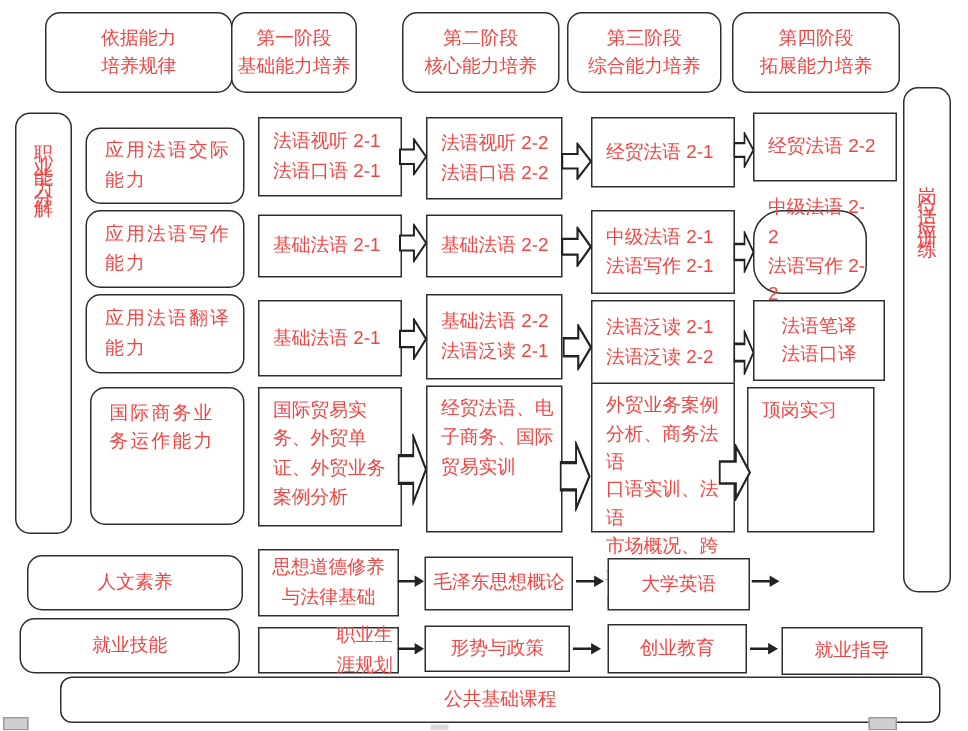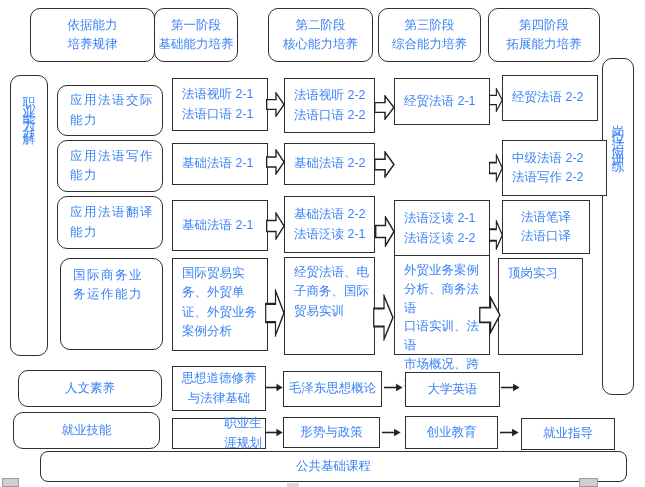--- a/index.html
+++ b/index.html
@@ -1,18 +1,18 @@
 <!DOCTYPE html>
 <html><head>
 <meta charset="utf-8">
 <style>
   html,body{margin:0;padding:0;background:#ffffff;}
   #canvas{
     position:relative;width:645px;height:487px;background:#ffffff;overflow:hidden;
-    font-family:"Liberation Sans","DejaVu Sans",sans-serif;color:#3b82f6;
+    font-family:"Liberation Sans","DejaVu Sans",sans-serif;color:#ef4444;
   }
   .box{
     position:absolute;background:#fff;border:1.4px solid #2e2e2e;box-sizing:border-box;
     display:flex;align-items:center;justify-content:center;text-align:center;
     white-space:pre-line;font-size:12.5px;line-height:1.55;
   }
   .round{border-radius:10px;}
   .round-sm{border-radius:8px;}
   .left{justify-content:flex-start;text-align:left;padding-left:9px;}
   .tl{align-items:flex-start;justify-content:flex-start;text-align:left;padding:5px 4px 4px 9px;}
@@ -58,21 +58,23 @@
 
   <div class="box left" style="left:172px;top:78px;width:96px;height:53px;">法语视听 2-1
 法语口语 2-1</div>
   <div class="box left" style="left:284px;top:78px;width:91px;height:55px;">法语视听 2-2
 法语口语 2-2</div>
   <div class="box left" style="left:394px;top:78px;width:96px;height:47px;">经贸法语 2-1</div>
   <div class="box left" style="left:502px;top:75px;width:96px;height:46px;">经贸法语 2-2</div>
 
   <div class="box left" style="left:172px;top:143px;width:96px;height:42px;">基础法语 2-1</div>
   <div class="box left" style="left:284px;top:143px;width:91px;height:42px;">基础法语 2-2</div>
-  <div class="box left" style="left:502px;top:140px;width:105px;height:56px;">中级法语 2-2
+  <div class="box left" style="left:394px;top:140px;width:96px;height:56px;">中级法语 2-1
+法语写作 2-1</div>
+  <div class="box left" style="left:502px;top:140px;width:76px;height:56px;border-radius:19px;">中级法语 2-2
 法语写作 2-2</div>
 
   <div class="box left" style="left:172px;top:200px;width:96px;height:51px;">基础法语 2-1</div>
   <div class="box left" style="left:284px;top:196px;width:91px;height:57px;">基础法语 2-2
 法语泛读 2-1</div>
   <div class="box left" style="left:394px;top:200px;width:96px;height:57px;">法语泛读 2-1
 法语泛读 2-2</div>
   <div class="box" style="left:502px;top:200px;width:88px;height:54px;">法语笔译
 法语口译</div>
 

